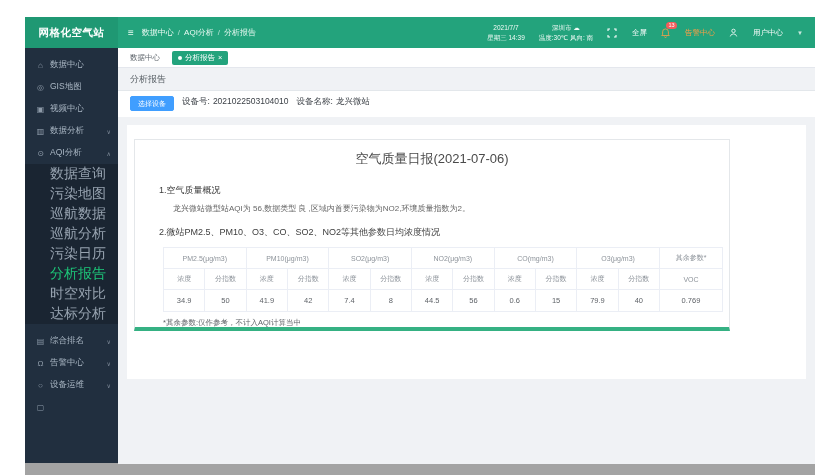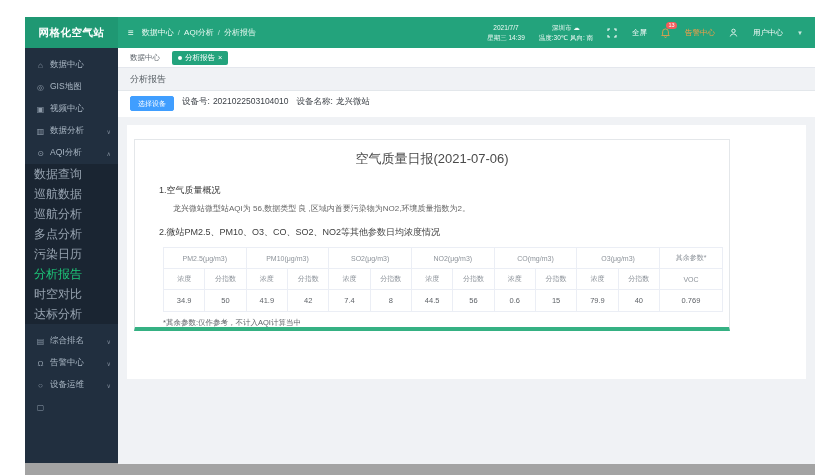--- a/index.html
+++ b/index.html
@@ -25,21 +25,21 @@
          line-height:7px;min-width:7px;text-align:center;border-radius:5px;padding:0 2px;}
   .caret{color:rgba(255,255,255,.75);font-size:6px;}
 
   
   .sidebar{position:absolute;left:0;top:31px;width:93px;height:415px;background:#212f3f;overflow:hidden;padding-top:6px;box-sizing:border-box;}
   .side-item{display:flex;align-items:center;cursor:pointer;}
   .side-item.top{height:22px;padding:0 7px 0 11px;color:#a9b6c3;font-size:8.5px;gap:5px;}
   .side-item.top.grp1{margin-top:6px;}
   .s-icon{font-size:8px;width:9px;text-align:center;color:#8e9ba9;flex:0 0 auto;}
   .chev{margin-left:auto;font-size:6px;color:#7f8b99;}
-  .side-item.sub{height:20px;padding-left:9px;background:#1a2532;color:#97a3b0;font-size:12px;}
+  .side-item.sub{height:20px;padding-left:25px;background:#1a2532;color:#97a3b0;font-size:14px;}
   .side-item.sub.active{color:#1dc779;}
 
   
   .content{position:absolute;left:93px;top:31px;width:697px;height:416px;background:#f0f2f5;overflow:hidden;}
   .tabbar{height:19px;background:#fff;border-bottom:1px solid #e4e7ed;display:flex;align-items:center;padding-left:7px;gap:7px;}
   .tab{font-size:7.5px;color:#5b6269;display:flex;align-items:center;gap:3px;padding:2px 5px;}
   .tab.active{background:#23a37c;color:#fff;border-radius:2px;padding:2px 6px;}
   .tab .dot{width:4px;height:4px;border-radius:50%;background:#fff;}
   .tab .close{font-size:7.5px;line-height:1;}
   .titlebar{height:22px;display:flex;align-items:center;padding-left:12px;font-size:9px;color:#596066;
@@ -147,27 +147,27 @@
       </div>
       <div class="side-item top">
         <span class="s-icon">⊙</span>
         <span class="s-label">AQI分析</span>
         <span class="chev">∧</span>
       </div>
       <div class="side-item sub">
         <span class="s-label">数据查询</span>
       </div>
       <div class="side-item sub">
+        <span class="s-label">污染地图</span>
+      </div>
+      <div class="side-item sub">
         <span class="s-label">巡航数据</span>
       </div>
       <div class="side-item sub">
         <span class="s-label">巡航分析</span>
-      </div>
-      <div class="side-item sub">
-        <span class="s-label">多点分析</span>
       </div>
       <div class="side-item sub">
         <span class="s-label">污染日历</span>
       </div>
       <div class="side-item sub active">
         <span class="s-label">分析报告</span>
       </div>
       <div class="side-item sub">
         <span class="s-label">时空对比</span>
       </div>

